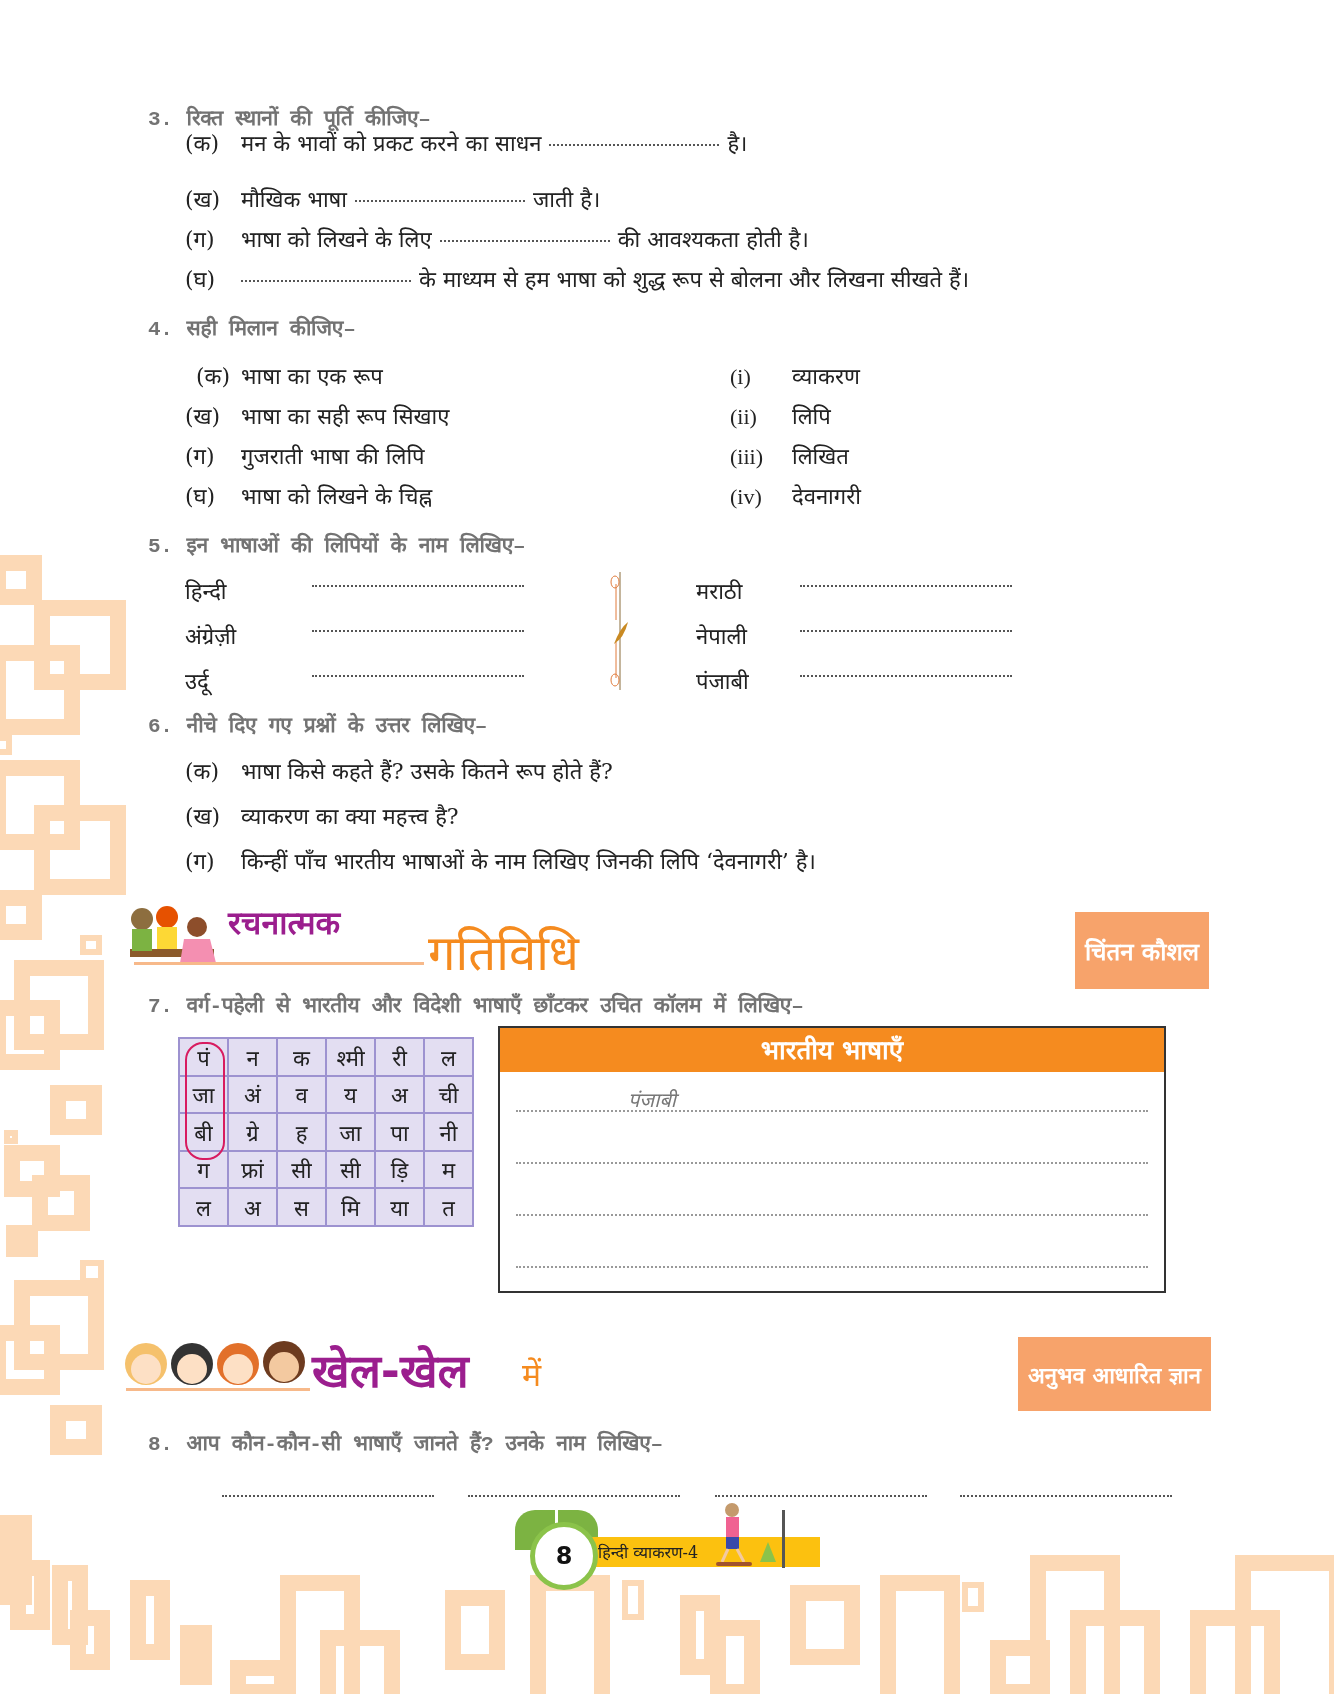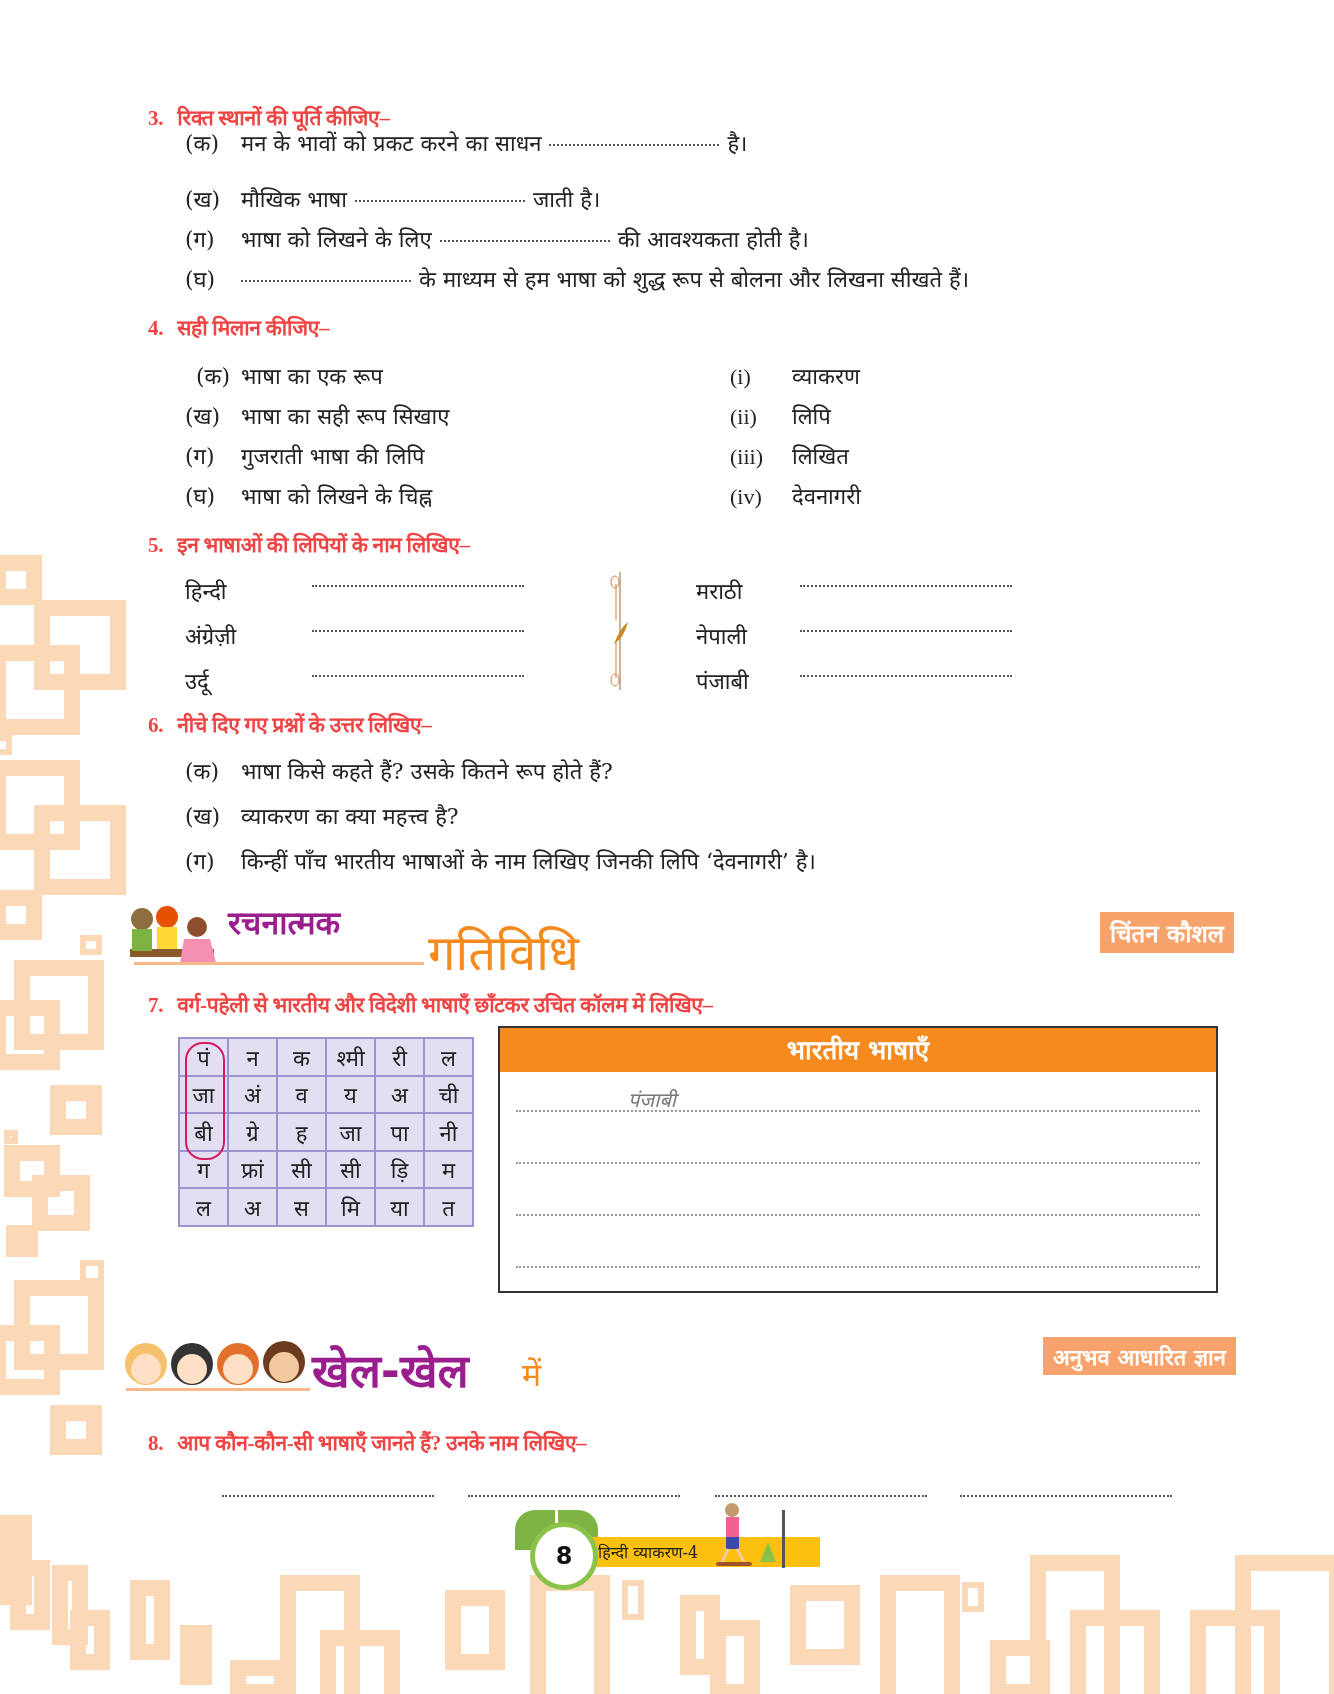--- a/index.html
+++ b/index.html
@@ -1,35 +1,35 @@
 <!DOCTYPE html>
 <html><head>
 <meta charset="utf-8">
 <style>
   html,body{margin:0;padding:0;}
   body{width:1334px;height:1694px;position:relative;background:#fff;overflow:hidden;
        font-family:"DejaVu Serif","Liberation Serif",serif;color:#222;}
   .deco{position:absolute;border:16px solid #fcd9b6;box-sizing:border-box;}
   .deco.thin{border-width:6px;}
-  .q-head{position:absolute;left:148px;font-family:Liberation Serif, serif;
-          color:#ef4444;font-weight:bold;font-size:21px;letter-spacing:-0.3px;text-align:center;}
+  .q-head{position:absolute;left:148px;font-family:Liberation Mono, monospace;
+          color:#737373;font-weight:bold;font-size:21px;letter-spacing:-0.3px;text-align:center;}
   .q-head .num{margin-right:14px;}
   .line{position:absolute;font-size:22px;white-space:nowrap;}
   .mark{display:inline-block;width:56px;}
   .dots{display:inline-block;border-bottom:2px dotted #555;height:0;vertical-align:middle;margin:0 8px;}
   .match-right{position:absolute;left:730px;font-size:22px;white-space:nowrap;}
   .match-right .roman{display:inline-block;width:62px;font-family:"Liberation Serif",serif;}
   .lang-item{position:absolute;font-size:22px;}
   .lang-dots{position:absolute;border-bottom:2px dotted #555;width:212px;height:0;}
   .banner{position:absolute;font-family:"DejaVu Sans","Liberation Sans",sans-serif;font-weight:bold;}
   .skill-badge{position:absolute;background:#f7a36b;color:#fff;font-family:"DejaVu Sans","Liberation Sans",sans-serif;
-               font-weight:bold;font-size:24px;padding:4px 10px;margin-left:25px;}
+               font-weight:bold;font-size:24px;padding:22px 10px;}
   table.grid{position:absolute;left:178px;top:1037px;border-collapse:collapse;background:#e3def2;}
   table.grid td{border:2px solid #9d92d0;width:47px;height:35.5px;text-align:center;font-size:22px;padding:0;}
-  .answer-table{position:absolute;left:498px;top:1026px;width:720px;height:267px;border:2px solid #333;box-sizing:border-box;display:flex;}
+  .answer-table{position:absolute;left:498px;top:1026px;width:668px;height:267px;border:2px solid #333;box-sizing:border-box;display:flex;}
   .answer-col{flex:1;position:relative;}
   .answer-col + .answer-col{border-left:2px solid #333;}
   .answer-col .hdr{height:44px;color:#fff;font-family:"DejaVu Sans","Liberation Sans",sans-serif;font-weight:bold;
                    font-size:26px;text-align:center;line-height:44px;}
   .answer-col .row{position:absolute;left:16px;right:16px;border-bottom:2px dotted #999;height:0;}
   .sample{position:absolute;font-style:italic;color:#777;font-size:20px;}
   .kids{position:absolute;}
   .footer-band{position:absolute;left:590px;top:1537px;width:230px;height:30px;background:#fcc10f;}
   .page-circle{position:absolute;left:530px;top:1522px;width:58px;height:58px;border-radius:50%;background:#fff;
                border:5px solid #8bc34a;text-align:center;line-height:58px;font-family:"DejaVu Sans","Liberation Sans",sans-serif;

